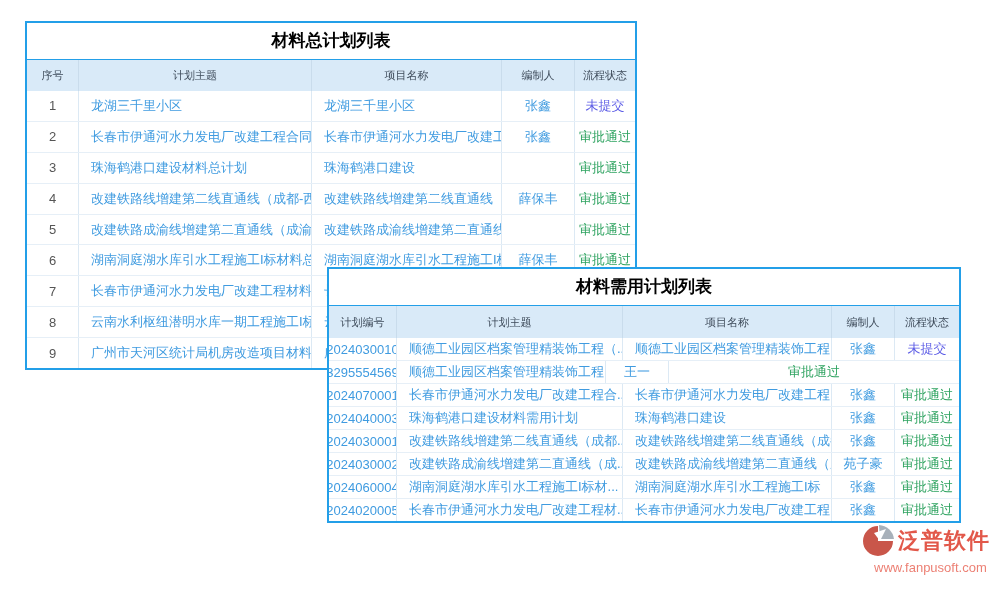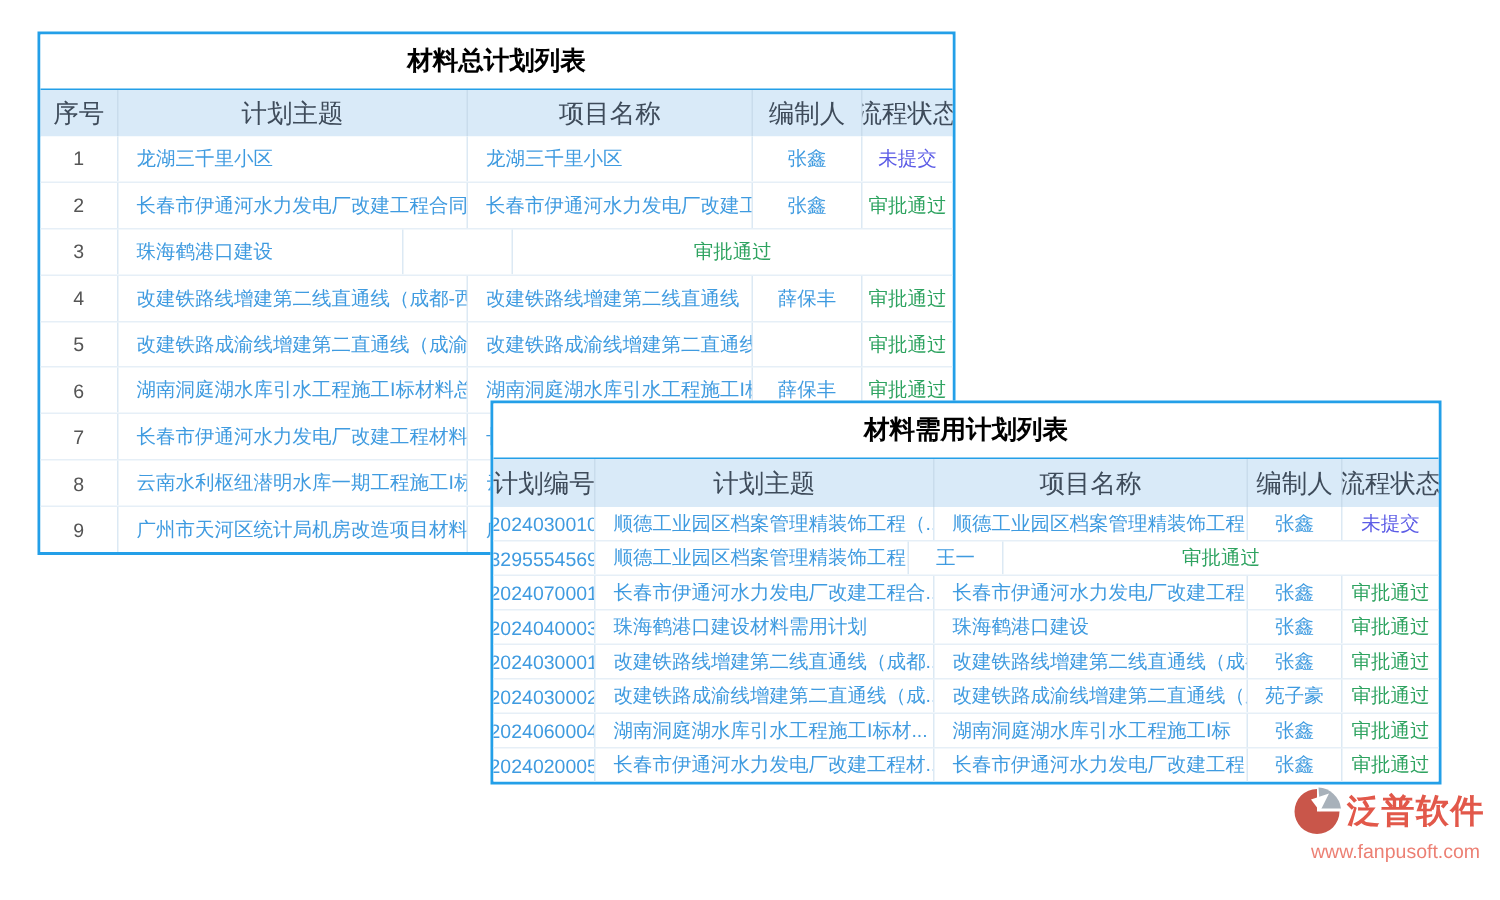--- a/index.html
+++ b/index.html
@@ -8,21 +8,21 @@
 
   .tbl{position:absolute;background:#ffffff;border:2px solid #239FE8;
        display:flex;flex-direction:column;box-sizing:border-box;}
   #tbl1{left:25px;top:21px;width:612px;height:349px;}
   #tbl2{left:327px;top:267px;width:634px;height:256px;}
 
   .tbl-title{height:36px;line-height:36px;text-align:center;font-weight:bold;
              font-size:17px;color:#000000;border-bottom:1px solid #239FE8;
              flex:0 0 auto;background:#ffffff;}
   .hdr{display:flex;background:#D9EAF8;flex:0 0 auto;height:31px;
-       align-items:stretch;font-size:17px;color:#3E4B5A;}
+       align-items:stretch;font-size:11px;color:#3E4B5A;}
   #tbl2 .hdr{height:32px;}
   .rows{flex:1;display:flex;flex-direction:column;min-height:0;}
   .row{flex:1;display:flex;align-items:stretch;font-size:13px;
        border-top:1px solid #E6EFF7;background:#ffffff;}
   .row:first-child{border-top:none;}
 
   .c{display:flex;align-items:center;box-sizing:border-box;
      white-space:nowrap;overflow:hidden;border-right:1px solid #DCE9F4;}
   .hdr .c{justify-content:center;border-right:1px solid #C9DCEC;}
   .c:last-child{border-right:none !important;}
@@ -78,20 +78,21 @@
     </div>
     <div class="row">
       <div class="c c1 num">2</div>
       <div class="c c2 link">长春市伊通河水力发电厂改建工程合同材料...</div>
       <div class="c c3 link">长春市伊通河水力发电厂改建工程</div>
       <div class="c c4 link">张鑫</div>
       <div class="c c5 status" data-status="approved">审批通过</div>
     </div>
     <div class="row">
       <div class="c c1 num">3</div>
+      <div class="c c2 link">珠海鹤港口建设材料总计划</div>
       <div class="c c3 link">珠海鹤港口建设</div>
       <div class="c c4 link"></div>
       <div class="c c5 status" data-status="approved">审批通过</div>
     </div>
     <div class="row">
       <div class="c c1 num">4</div>
       <div class="c c2 link">改建铁路线增建第二线直通线（成都-西安）...</div>
       <div class="c c3 link">改建铁路线增建第二线直通线（...</div>
       <div class="c c4 link">薛保丰</div>
       <div class="c c5 status" data-status="approved">审批通过</div>

